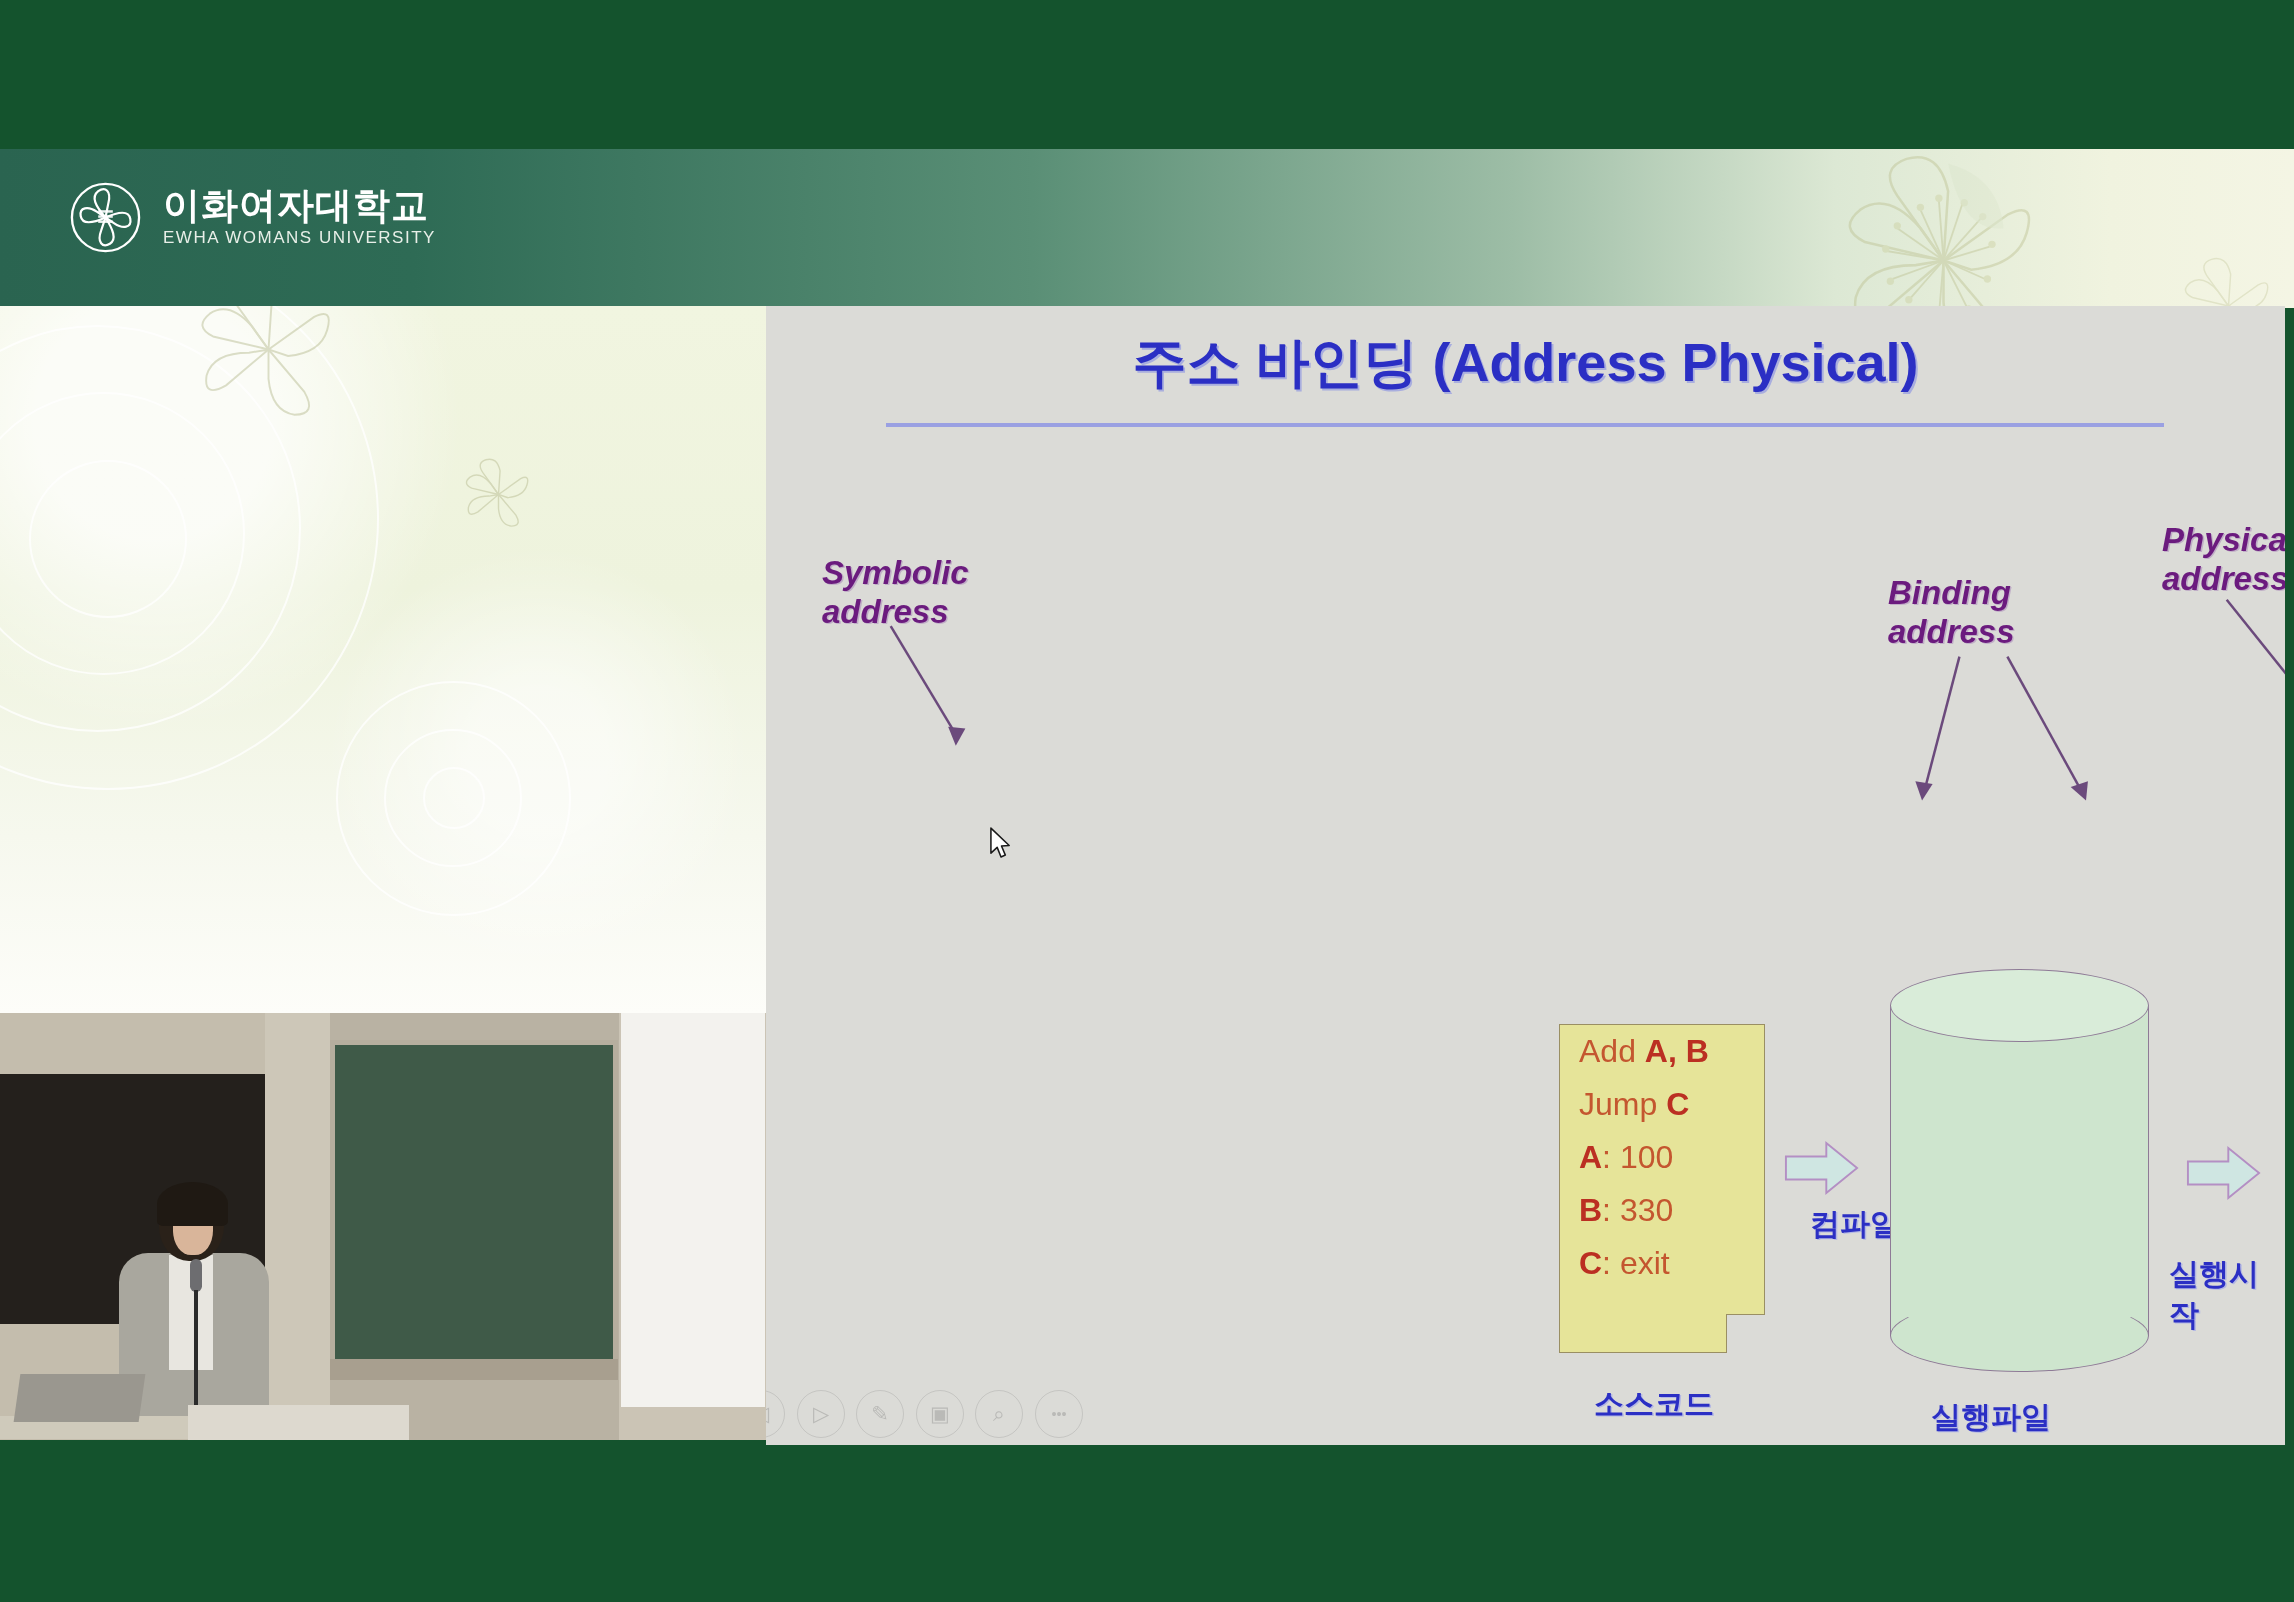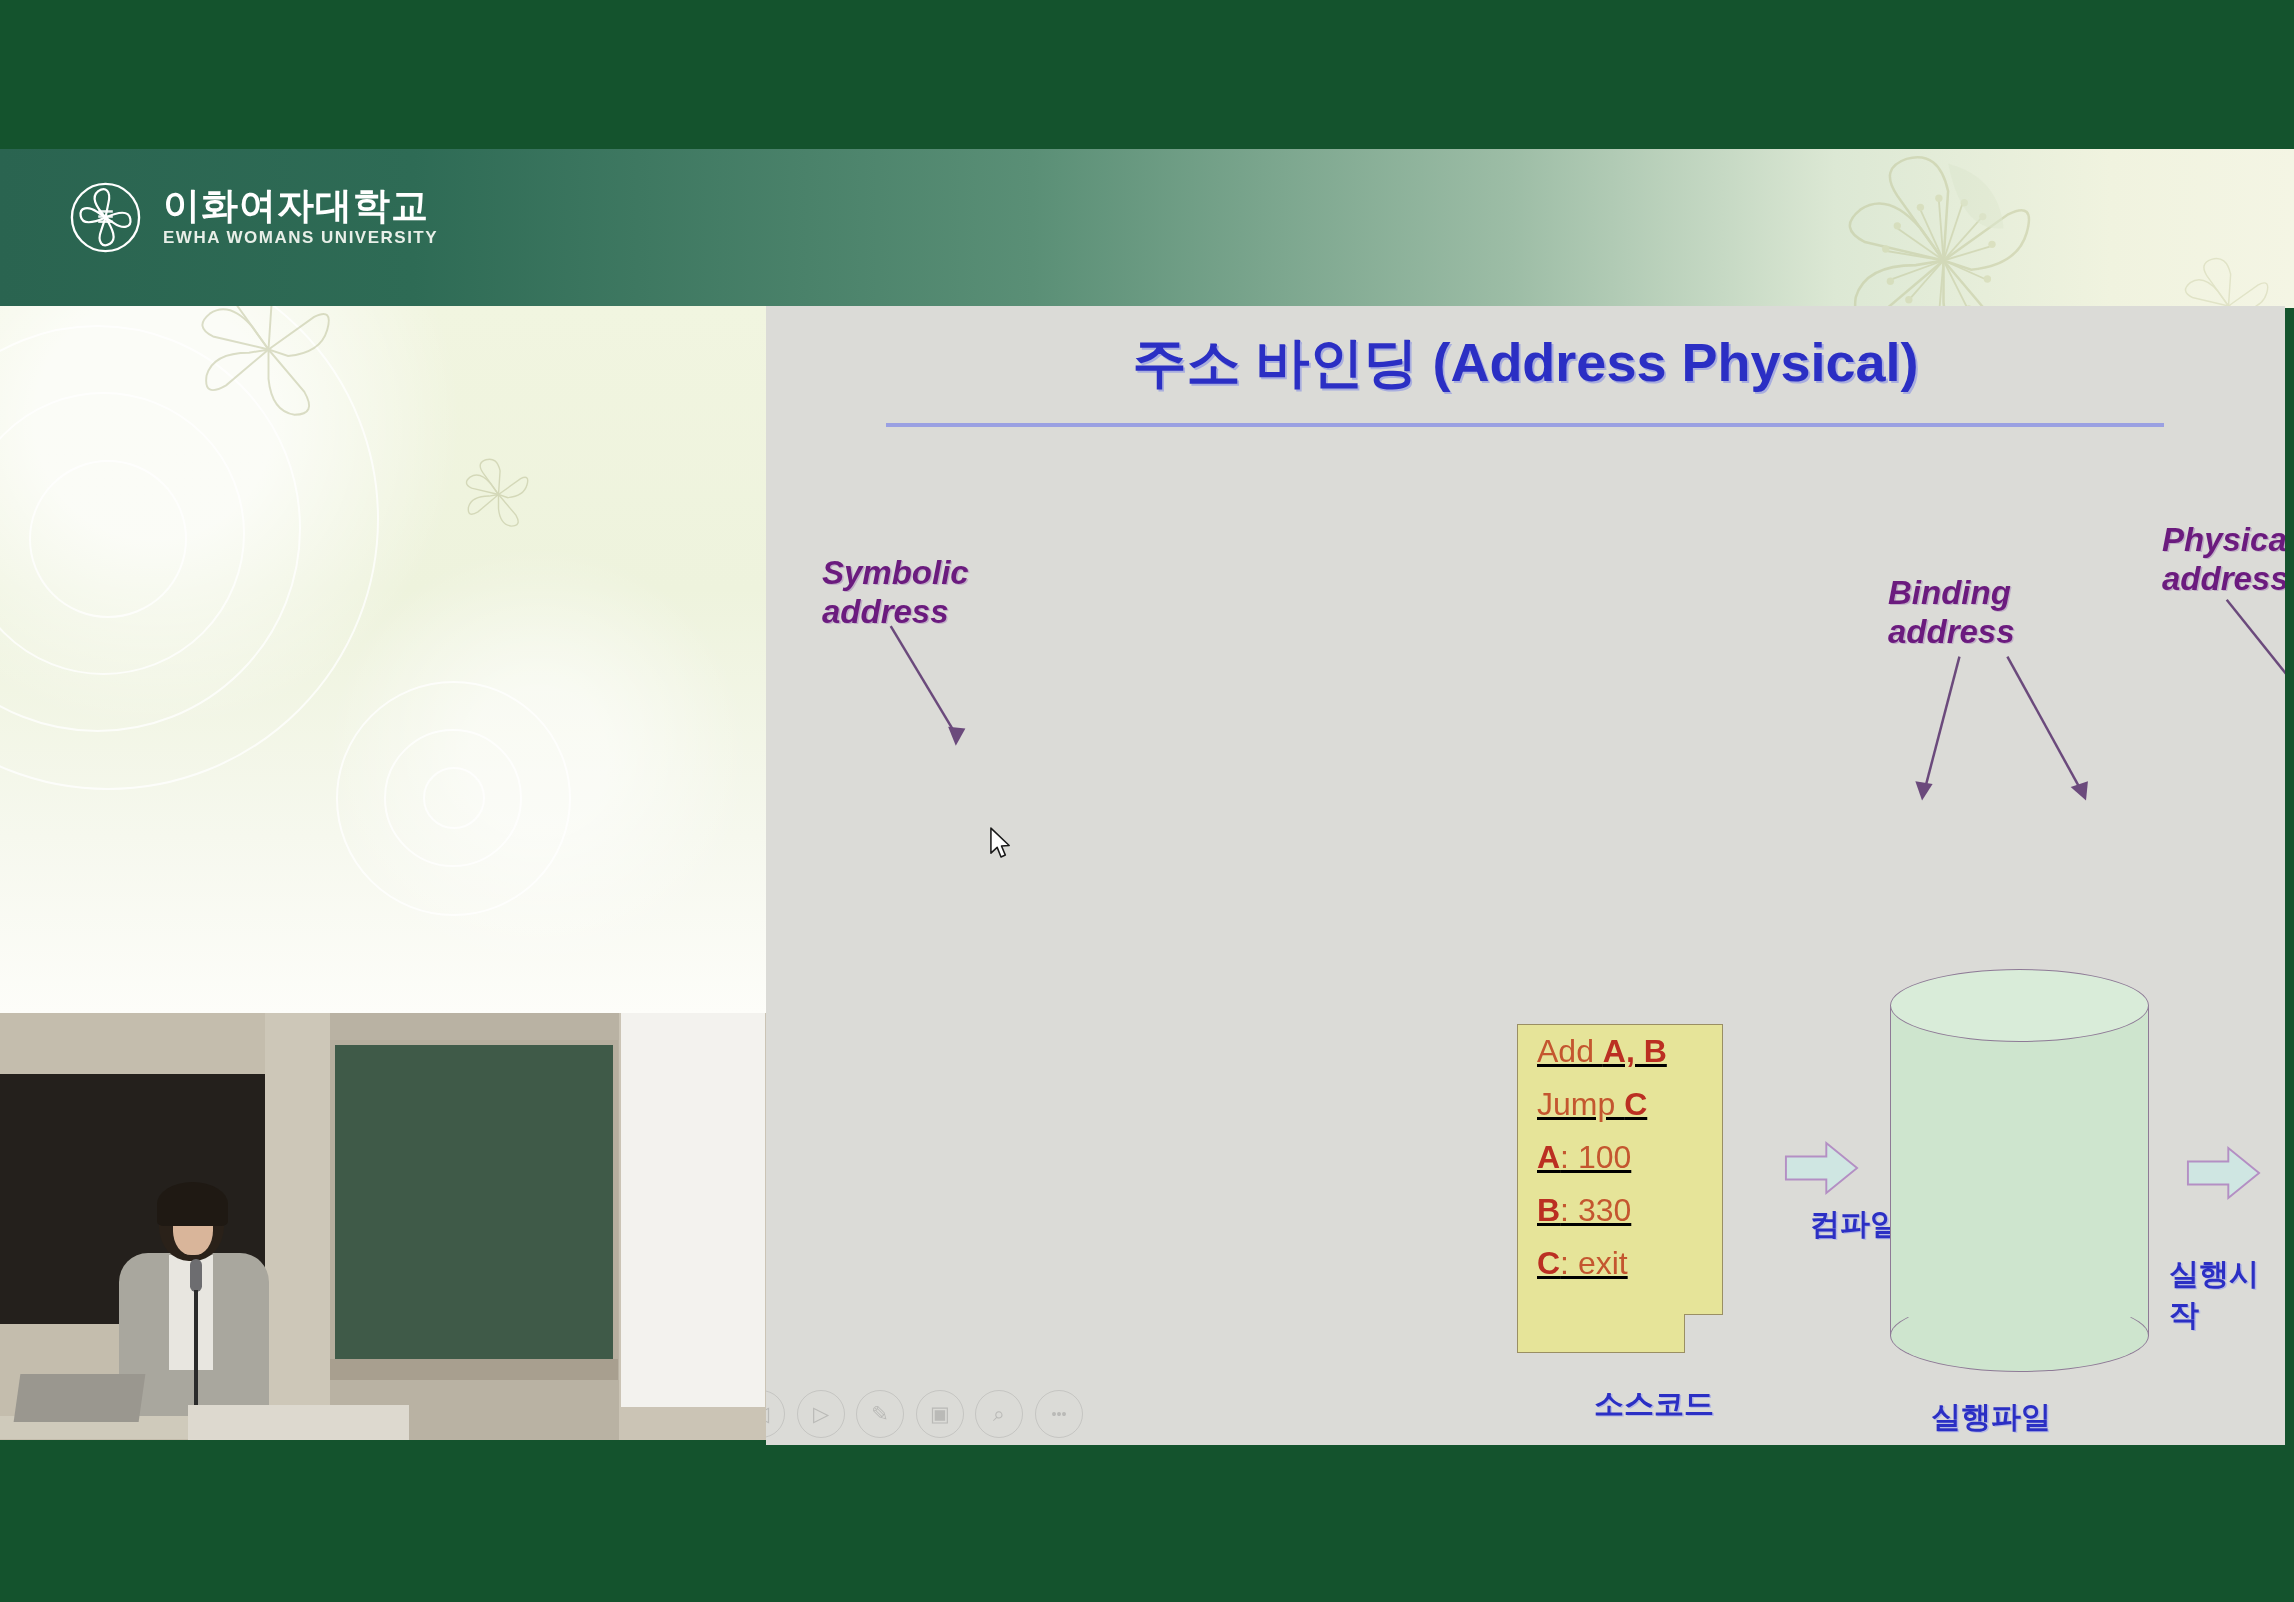--- a/index.html
+++ b/index.html
@@ -11,21 +11,21 @@
   #header{
     position:absolute;left:0;top:149px;width:2294px;height:159px;
     background:linear-gradient(90deg,#2a6450 0%,#2e6b55 18%,#5a8f76 45%,#9dbda6 66%,#dce8d4 80%,#f0f3df 92%,#f4f5e4 100%);
     overflow:hidden;
   }
   #header .hdr-flower{position:absolute;opacity:.40;}
   .logo-wrap{position:absolute;left:69px;top:181px;display:flex;align-items:center;gap:21px;z-index:6;}
   .logo-mark{width:73px;height:73px;}
   .logo-text{display:flex;flex-direction:column;justify-content:center;}
   .logo-kr{color:#ffffff;font-size:37px;font-weight:bold;letter-spacing:1px;line-height:1.05;}
-  .logo-en{color:#e8efe8;font-size:17px;font-weight:bold;letter-spacing:1.5px;line-height:1.1;margin-top:3.8px;}
+  .logo-en{color:#e8efe8;font-size:17px;font-weight:normal;letter-spacing:1.5px;line-height:1.1;margin-top:3.8px;}
 
   
   #left-panel{
     position:absolute;left:0;top:306px;width:766px;height:707px;
     background:
       radial-gradient(circle at 154px 115px, rgba(255,255,255,.75) 0 14%, rgba(255,255,255,0) 36%),
       radial-gradient(circle at 538px 452px, rgba(255,255,255,.55) 0 10%, rgba(255,255,255,0) 30%),
       linear-gradient(180deg,#f1f5e0 0%,#eef3dd 40%,#f6f8ee 75%,#fdfdf9 100%);
     overflow:hidden;
   }
@@ -66,22 +66,22 @@
     text-shadow:1.9px 1.9px 0 #a9aede;
   }
   #title-rule{position:absolute;left:120px;top:117px;width:1278px;height:3.8px;background:#9aa0e2;}
 
   
   .lbl-purple{position:absolute;color:#6b1b7e;font-size:33px;font-weight:bold;font-style:italic;line-height:1.18;text-shadow:1.4px 1.4px 0 rgba(160,120,180,.45);}
   .lbl-blue{position:absolute;color:#2b2fc4;font-size:30px;font-weight:bold;text-shadow:1.4px 1.4px 0 #b4b8e4;}
 
   
   #src-note{
-    position:absolute;left:751px;top:718px;width:204px;height:327px;
-    background:#e6e499;border:1.4px solid #9a8f63;text-decoration:underline;
+    position:absolute;left:793px;top:718px;width:204px;height:327px;
+    background:#e6e499;border:1.4px solid #9a8f63;
   }
   #src-note .fold{position:absolute;right:-1px;bottom:-1px;width:38px;height:38px;background:#dbdbd7;border-left:1.4px solid #9a8f63;border-top:1.4px solid #9a8f63;}
   .code-line{color:#c4562f;font-size:32px;line-height:53px;padding-left:19px;white-space:nowrap;}
   .code-line b{color:#bb2f22;font-weight:bold;}
 
   
   #cyl{position:absolute;left:1124px;top:663px;width:259px;height:403px;}
   #cyl .body{position:absolute;left:0;top:37px;width:259px;height:330px;background:#cee5ce;border-left:1.9px solid #8e7a96;border-right:1.9px solid #8e7a96;box-sizing:border-box;}
   #cyl .top{position:absolute;left:0;top:0;width:259px;height:73px;border-radius:50%;background:#d9ecd9;border:1.9px solid #8e7a96;box-sizing:border-box;}
   #cyl .bot{position:absolute;left:0;top:330px;width:259px;height:73px;border-radius:50%;background:#cee5ce;border:1.9px solid #8e7a96;box-sizing:border-box;border-top-color:transparent;}

